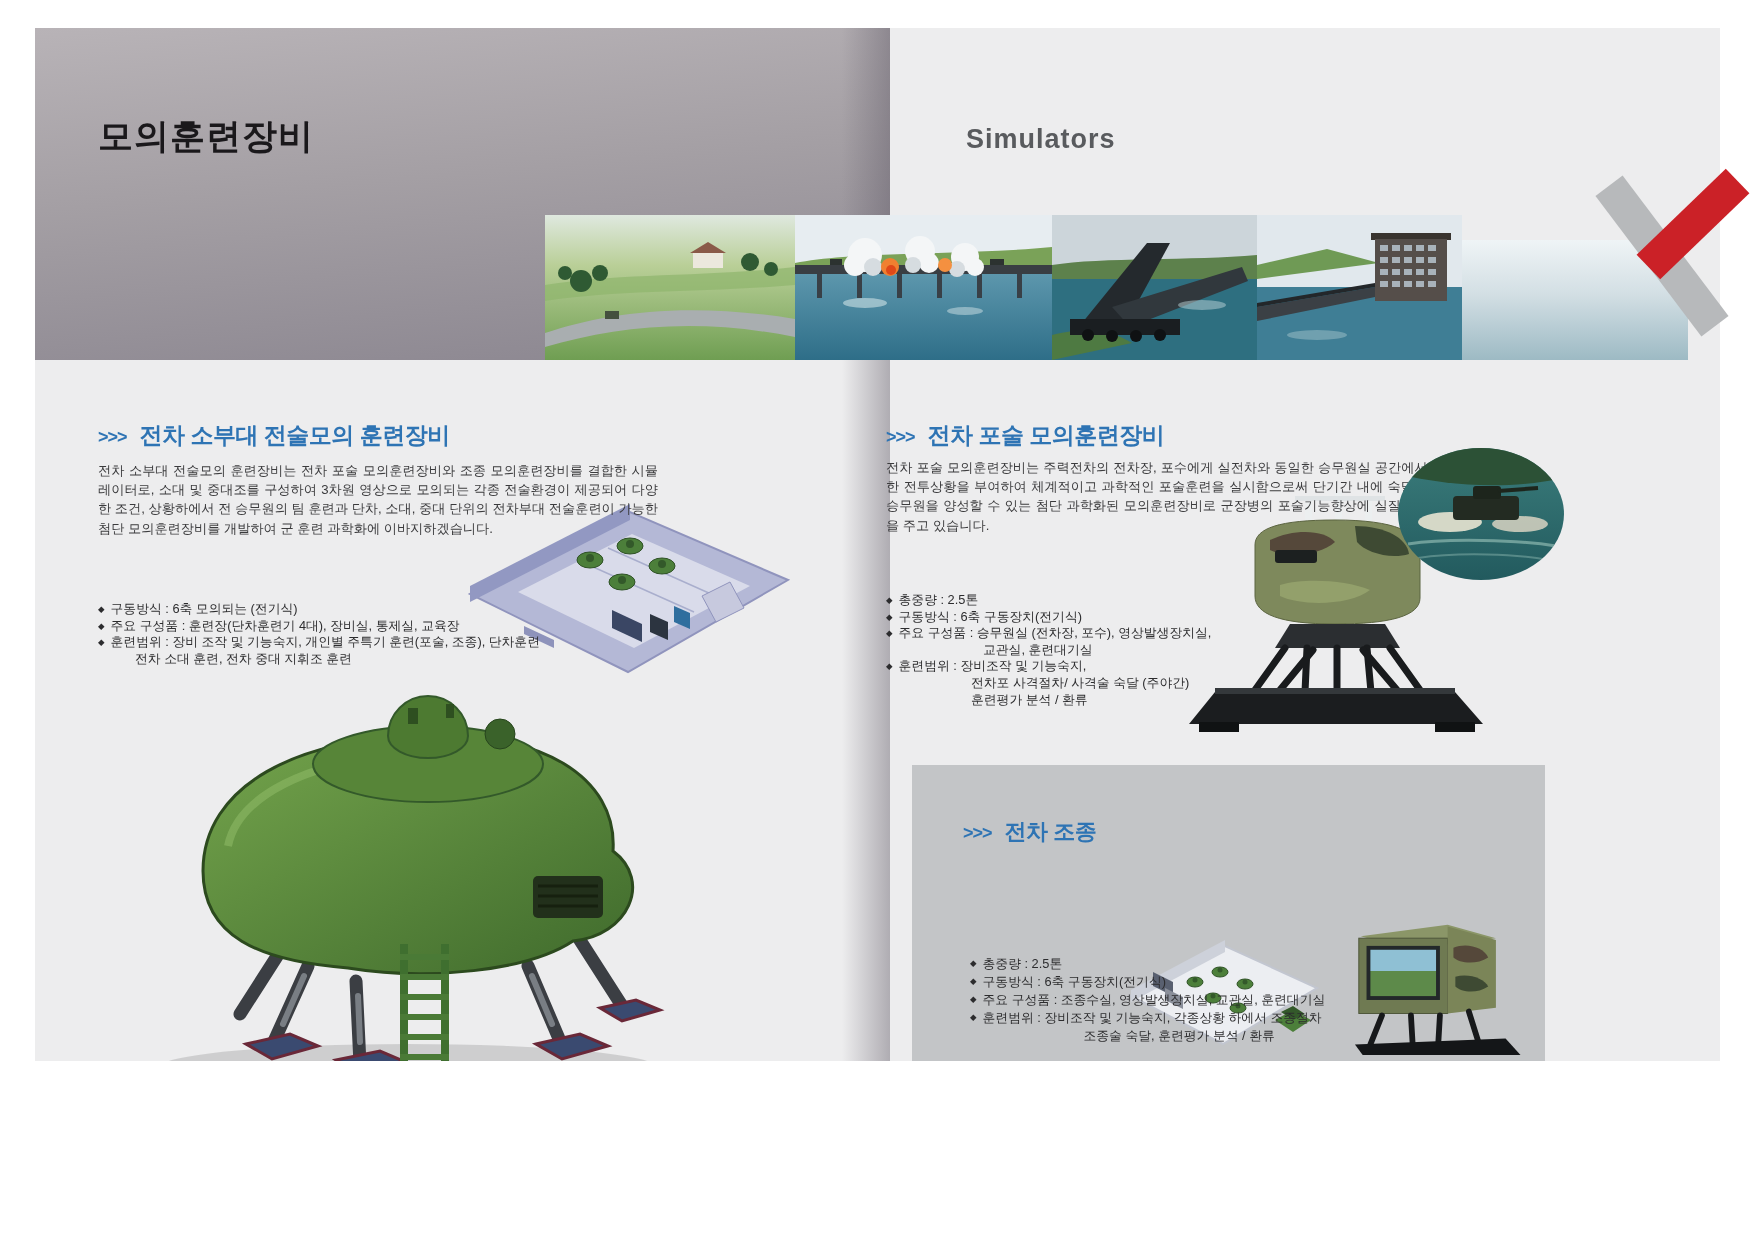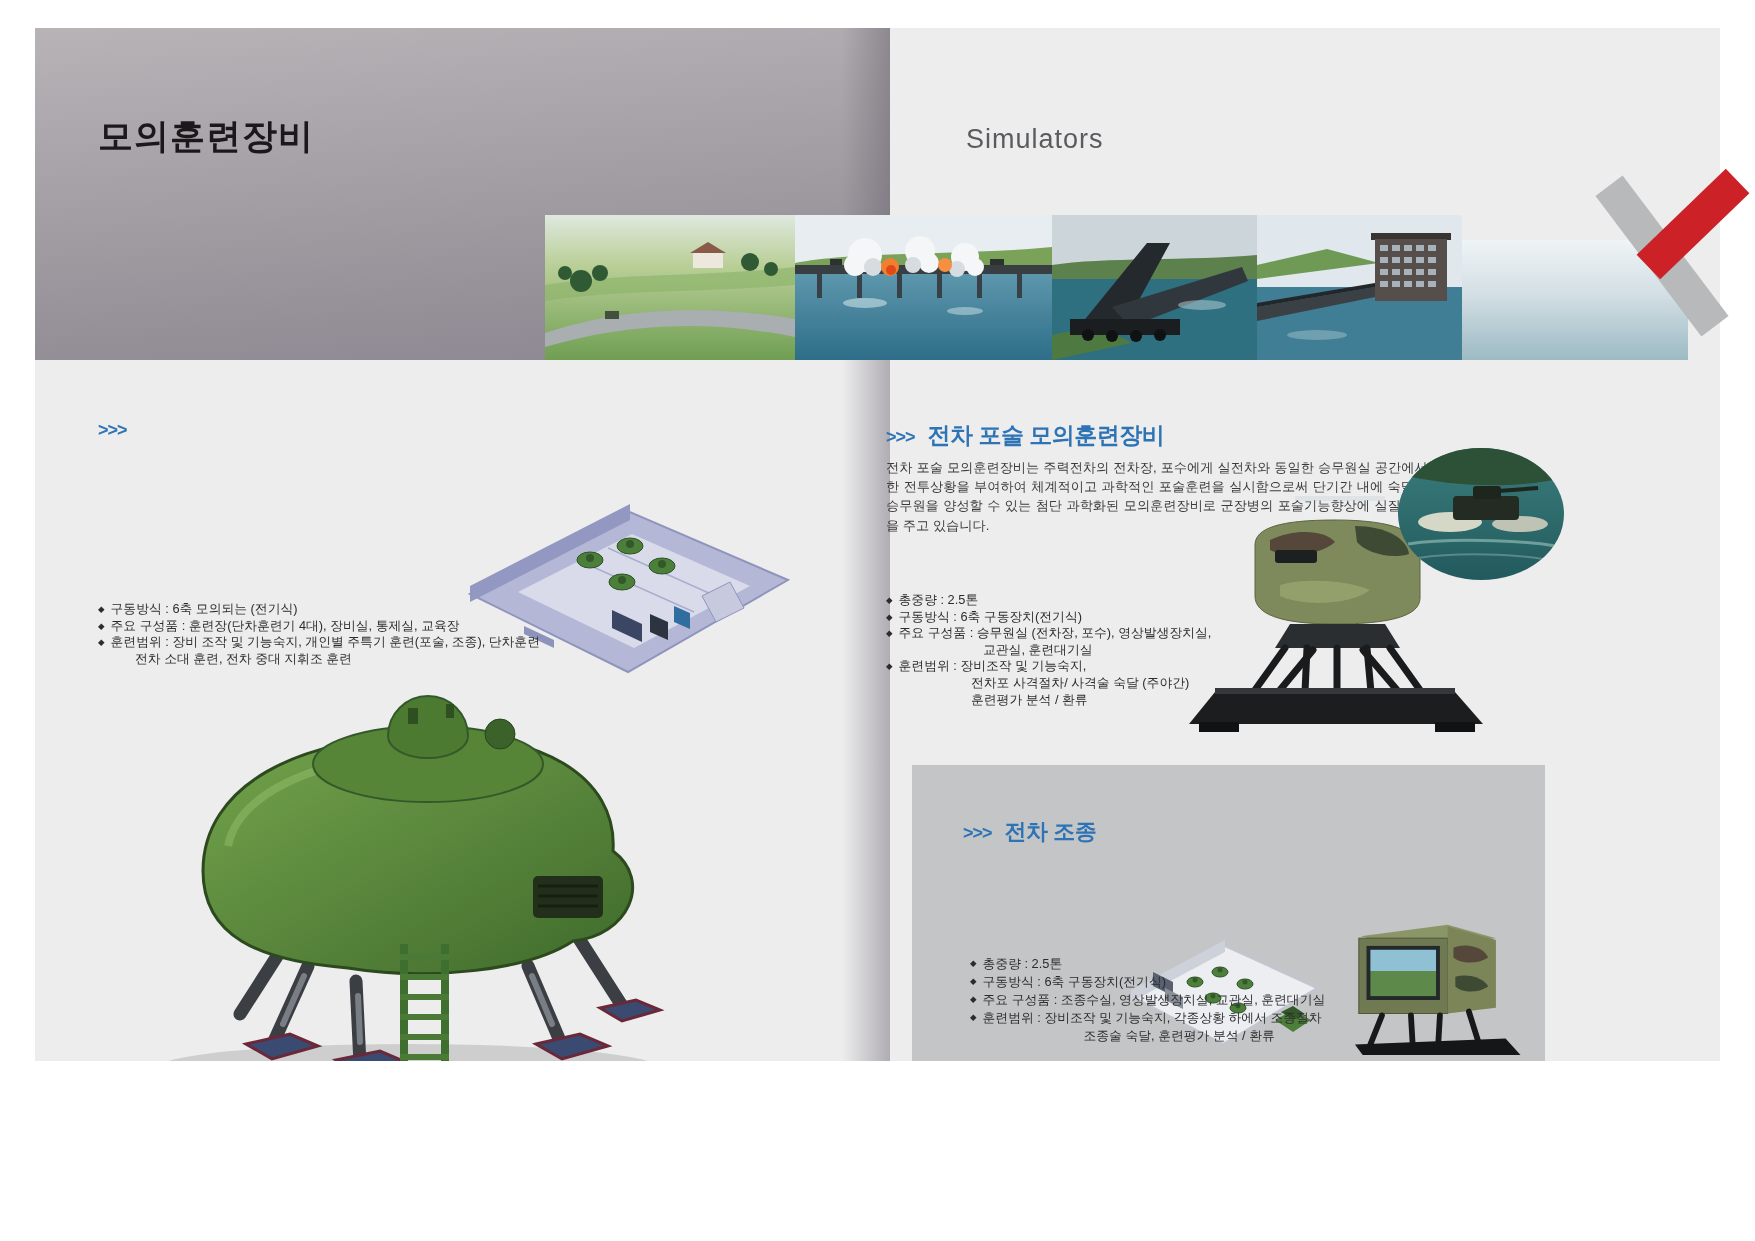--- a/index.html
+++ b/index.html
@@ -5,21 +5,21 @@
   html,body{margin:0;padding:0;background:#fff;}
   .canvas{position:relative;width:1755px;height:1061px;background:#ffffff;overflow:hidden;
           font-family:"Liberation Sans","DejaVu Sans",sans-serif;}
   .abs{position:absolute;}
   .page{left:35px;top:28px;width:1685px;height:1187px;background:#ededee;}
   .header{left:35px;top:28px;width:855px;height:332px;
           background:linear-gradient(175deg,#b8b3b7 0%,#a49fa4 45%,#8b8690 100%);}
   .fold{left:842px;top:28px;width:48px;height:1187px;z-index:2;
         background:linear-gradient(90deg,rgba(100,94,106,0) 0%,rgba(100,94,106,0.45) 100%);}
   .page-title{left:98px;top:113px;font-size:35px;font-weight:bold;color:#1a181b;letter-spacing:1px;z-index:5;}
-  .subtitle{left:966px;top:124px;font-size:27px;color:#595b5e;letter-spacing:1px;z-index:5;}
+  .subtitle{left:966px;top:124px;font-size:27px;color:#595b5e;letter-spacing:1px;z-index:5;font-weight:bold;}
   .intro-band{left:0;top:226px;width:545px;height:138px;z-index:3;
               background:linear-gradient(180deg,#938e95 0%,#8a858c 100%);}
   .intro-text{left:98px;top:14px;width:452px;font-size:15px;line-height:22.3px;color:#dbd9dd;text-align:justify;}
   .band{left:545px;top:215px;width:917px;height:145px;display:flex;z-index:3;}
   .band svg{display:block;height:100%;}
   .sliver{left:1462px;top:240px;width:226px;height:120px;z-index:3;
           clip-path:polygon(0 0,84% 0,100% 42%,100% 100%,0 100%);
           background:linear-gradient(180deg,#eff4f6 0%,#d3dfe4 45%,#9dbac4 100%);}
   .logo-gray{left:1645px;top:168px;width:34px;height:176px;background:#b7b9bb;transform:rotate(-37deg);z-index:6;}
   .logo-red{left:1676px;top:162px;width:34px;height:124px;background:#cb2127;transform:rotate(46deg);z-index:7;}
@@ -160,21 +160,23 @@
       <ellipse cx="60" cy="120" rx="30" ry="5" fill="#bcd4d8" opacity="0.4"></ellipse>
     </svg>
   </div>
   <div class="abs sliver"></div>
 
   <div class="abs logo-gray"></div>
   <div class="abs logo-red"></div>
 
   <div class="abs sec-h" style="left:98px;top:420px;">
     <span class="arrow">&gt;&gt;&gt;</span>
-  </div>
+    <span>전차 소부대 전술모의 훈련장비</span>
+  </div>
+  <div class="abs para" style="left:98px;top:461px;width:560px;">전차 소부대 전술모의 훈련장비는 전차 포술 모의훈련장비와 조종 모의훈련장비를 결합한 시뮬레이터로, 소대 및 중대조를 구성하여 3차원 영상으로 모의되는 각종 전술환경이 제공되어 다양한 조건, 상황하에서 전 승무원의 팀 훈련과 단차, 소대, 중대 단위의 전차부대 전술훈련이 가능한 첨단 모의훈련장비를 개발하여 군 훈련 과학화에 이바지하겠습니다.</div>
   <div class="abs specs" style="left:98px;top:601px;">
     <div class="spec">
         <span class="dia">◆</span>
         <span>구동방식 : 6축 모의되는 (전기식)</span>
       </div>
     <div class="spec">
         <span class="dia">◆</span>
         <span>주요 구성품 : 훈련장(단차훈련기 4대), 장비실, 통제실, 교육장</span>
       </div>
     <div class="spec">

